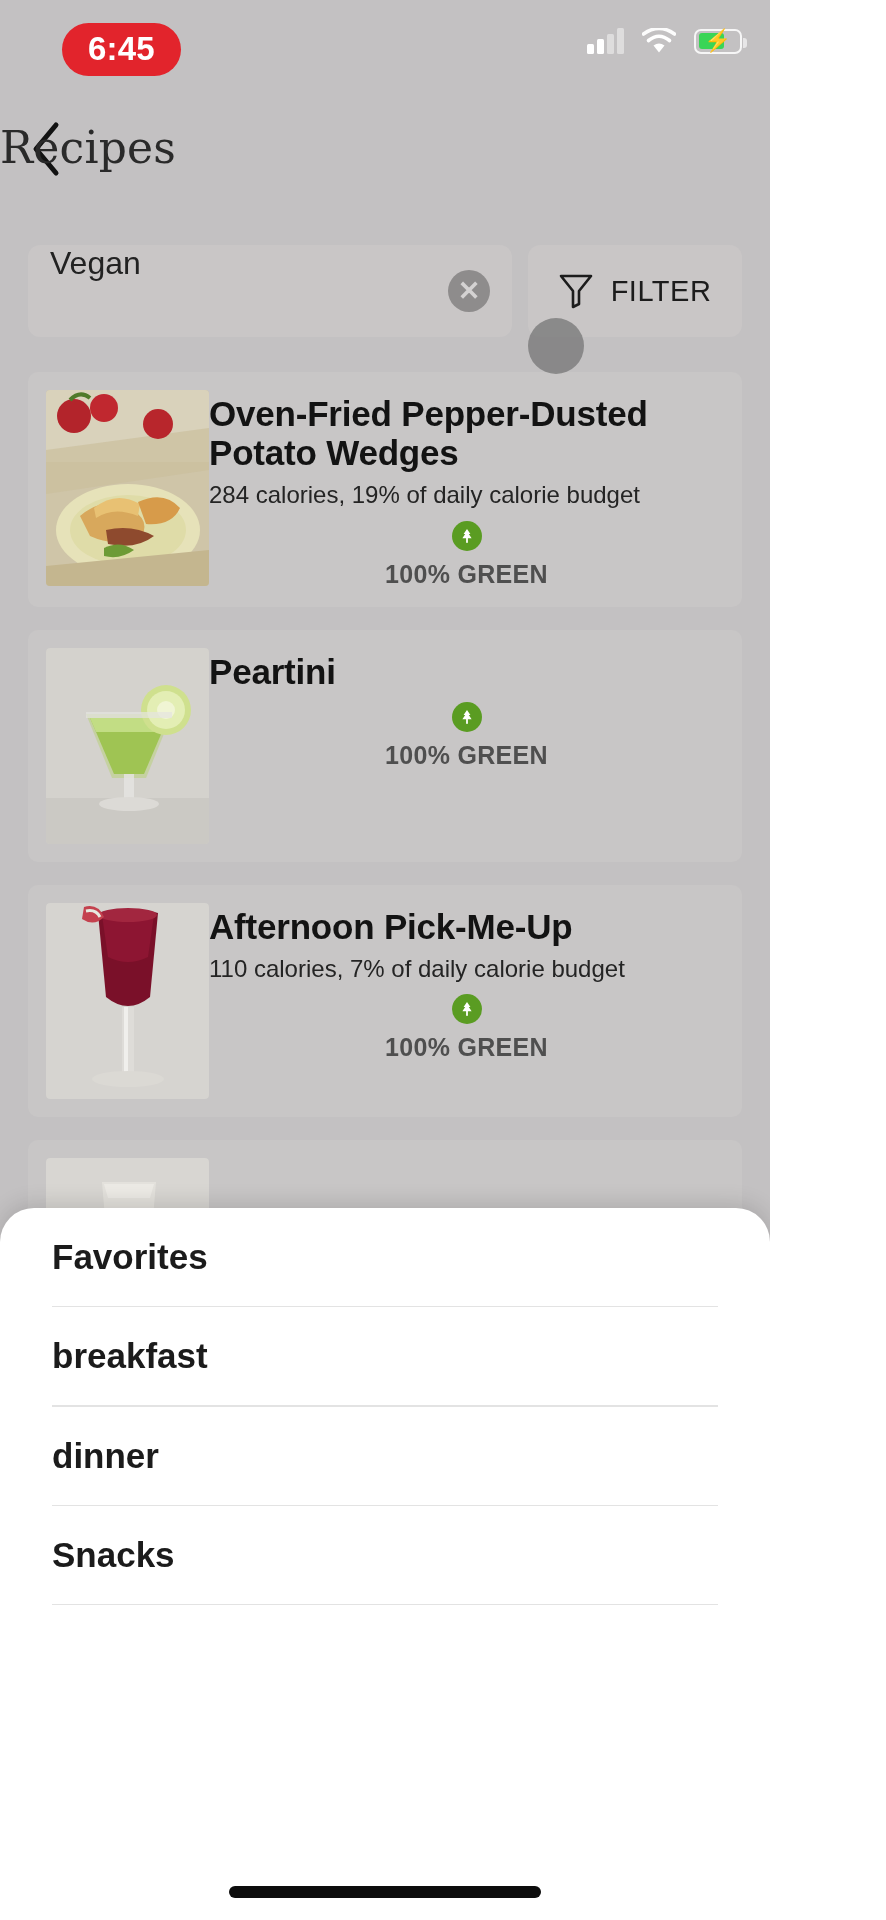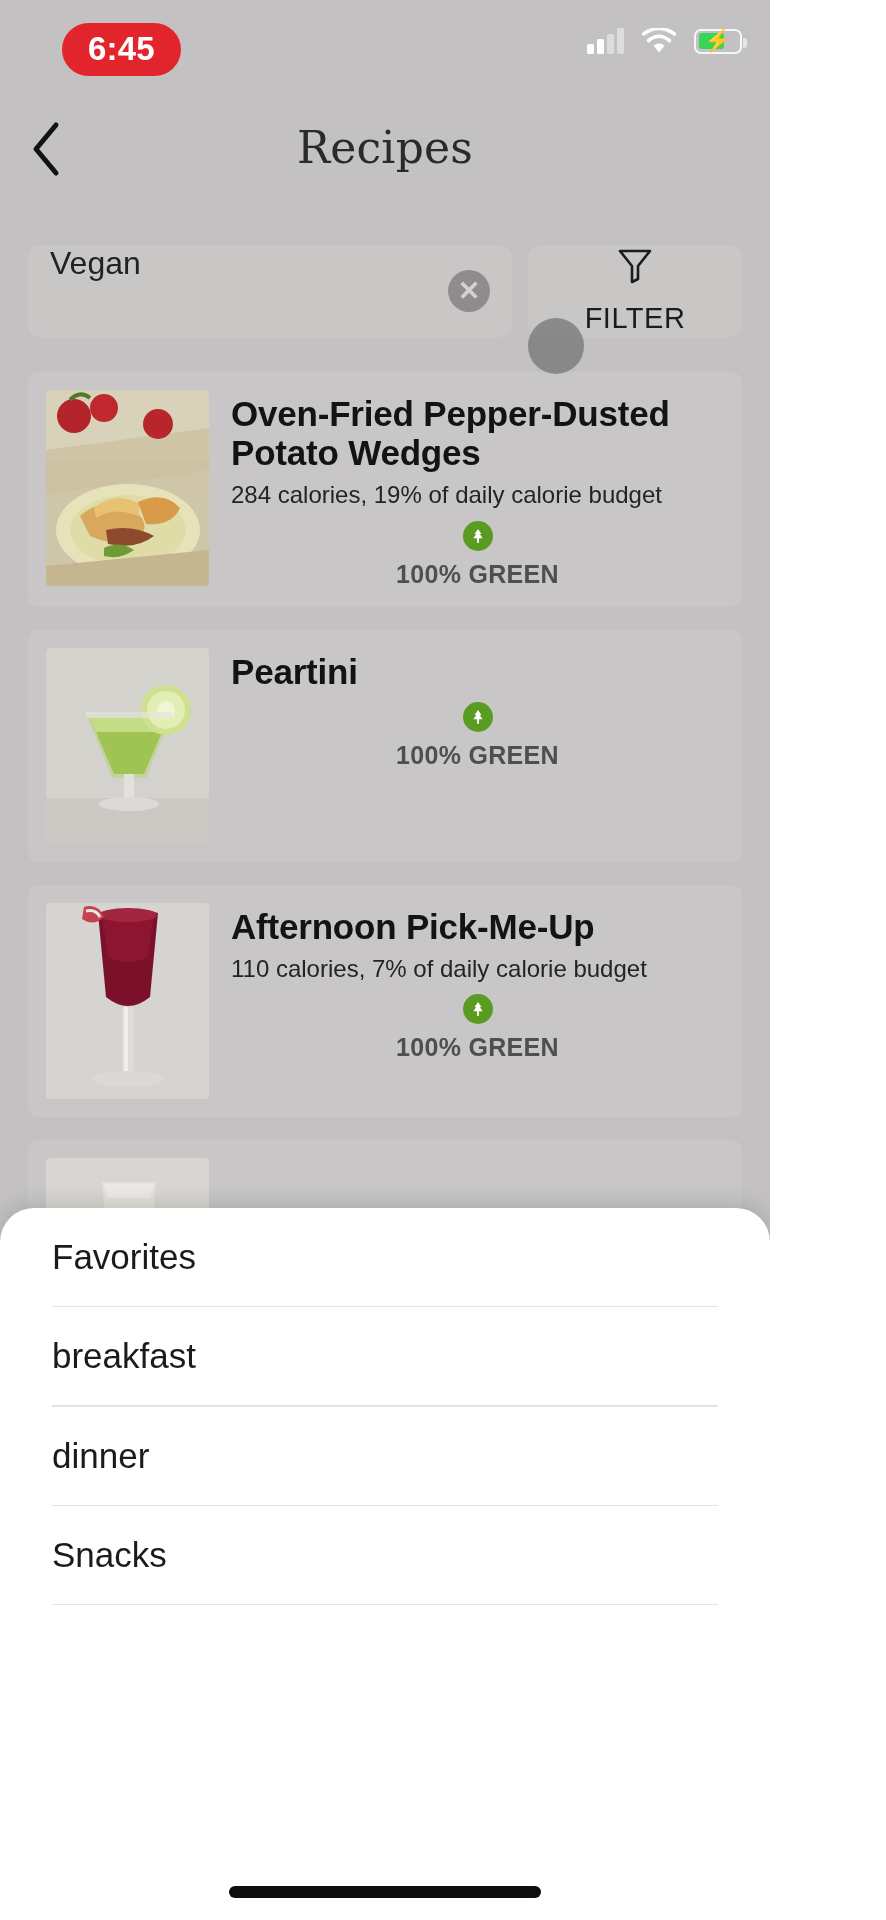--- a/index.html
+++ b/index.html
@@ -66,21 +66,21 @@
   #nav-header { position:absolute; top:96px; left:0; right:0; height:128px; }
   #back-button {
     position:absolute; left:10px; top:18px;
     width:70px; height:70px;
     display:flex; align-items:center; justify-content:center;
     font-size:52px; color:#121212; font-weight:300;
     font-family:"Liberation Sans", sans-serif;
   }
   #page-title {
     position:absolute; left:0; right:0; top:26px;
-    text-align:center;
+    text-align:left;
     font-family:"DejaVu Serif", serif;
     font-size:44px; color:#2a2a2a;
     letter-spacing:0.2px;
   }
 
   
   #search-row {
     position:absolute; top:245px; left:28px; right:28px;
     height:92px; display:flex; gap:16px;
   }
@@ -92,40 +92,40 @@
   #search-value { font-size:32px; color:#222; }
   #search-clear {
     position:absolute; right:22px; top:50%; transform:translateY(-50%);
     width:42px; height:42px; border-radius:50%;
     background:#8e8c8c; color:#d4d2d2;
     display:flex; align-items:center; justify-content:center;
     font-size:27px; font-weight:bold; line-height:1;
   }
   #filter-button {
     width:214px; background:#c9c6c6; border-radius:12px;
-    display:flex; align-items:center; justify-content:center; gap:18px;flex-direction:column;
+    display:flex; align-items:center; justify-content:center; gap:18px;
   }
   #filter-label { font-size:29px; color:#1c1c1c; letter-spacing:.5px; }
 
   
   #recipe-list { position:absolute; top:372px; left:28px; right:28px; }
   .recipe-card {
     background:#c8c6c6; border-radius:10px;
     display:flex; align-items:flex-start;
     padding:18px;
     margin-bottom:23px;
     position:relative;
   }
   .thumb {
     width:163px; height:196px; flex:0 0 163px;
     border-radius:4px; overflow:hidden; position:relative;
     background:#c0bfbf;
   }
   .thumb svg { display:block; width:100%; height:100%; }
-  .card-body { padding-left:22px; padding-top:4px; flex:1; min-width:0; }
+  .card-body { padding-top:4px; flex:1; min-width:0; }
   .card-title {
     font-size:35px; font-weight:bold; color:#131313;
     line-height:1.12; letter-spacing:-0.2px;
   }
   .card-sub {
     font-size:24px; color:#242424; line-height:1.18;
     margin-top:9px;
   }
   .green-badge { display:flex; align-items:center; gap:9px; margin-top:11px;flex-direction:column; }
   .badge-dot {
@@ -149,20 +149,21 @@
     background:#ffffff;
     border-radius:34px 34px 0 0;
     z-index:10;
     box-shadow:0 -4px 22px rgba(0,0,0,.14);
     overflow:hidden;
   }
   .sheet-item {
     height:98px; margin:0 52px;
     display:flex; align-items:center;
     position:relative;
+    font-weight:bold;
   }
   .sheet-item-label { font-size:35px; color:#1b1b1b; }
   .sheet-divider { height:1px; background:#e3e3e3; margin:0 52px; }
   #home-indicator {
     position:absolute; left:50%; transform:translateX(-50%);
     bottom:22px; width:312px; height:12px;
     border-radius:7px; background:#0d0d0d;
   }
 </style>
 </head>

